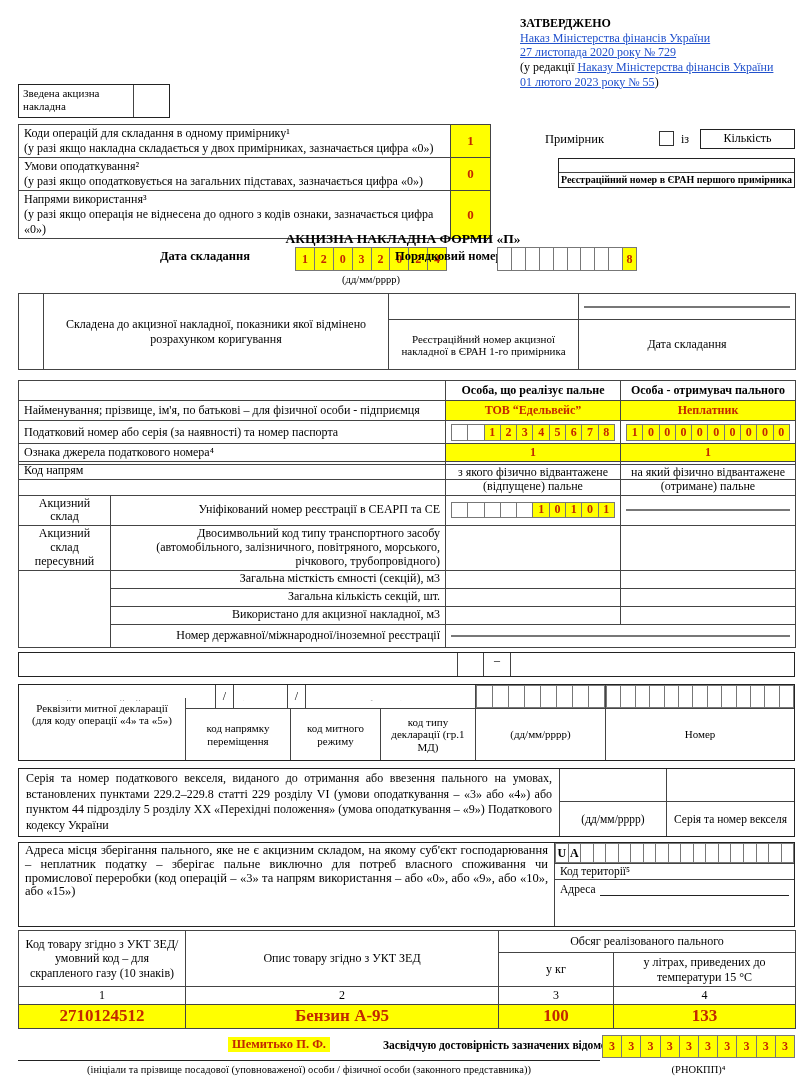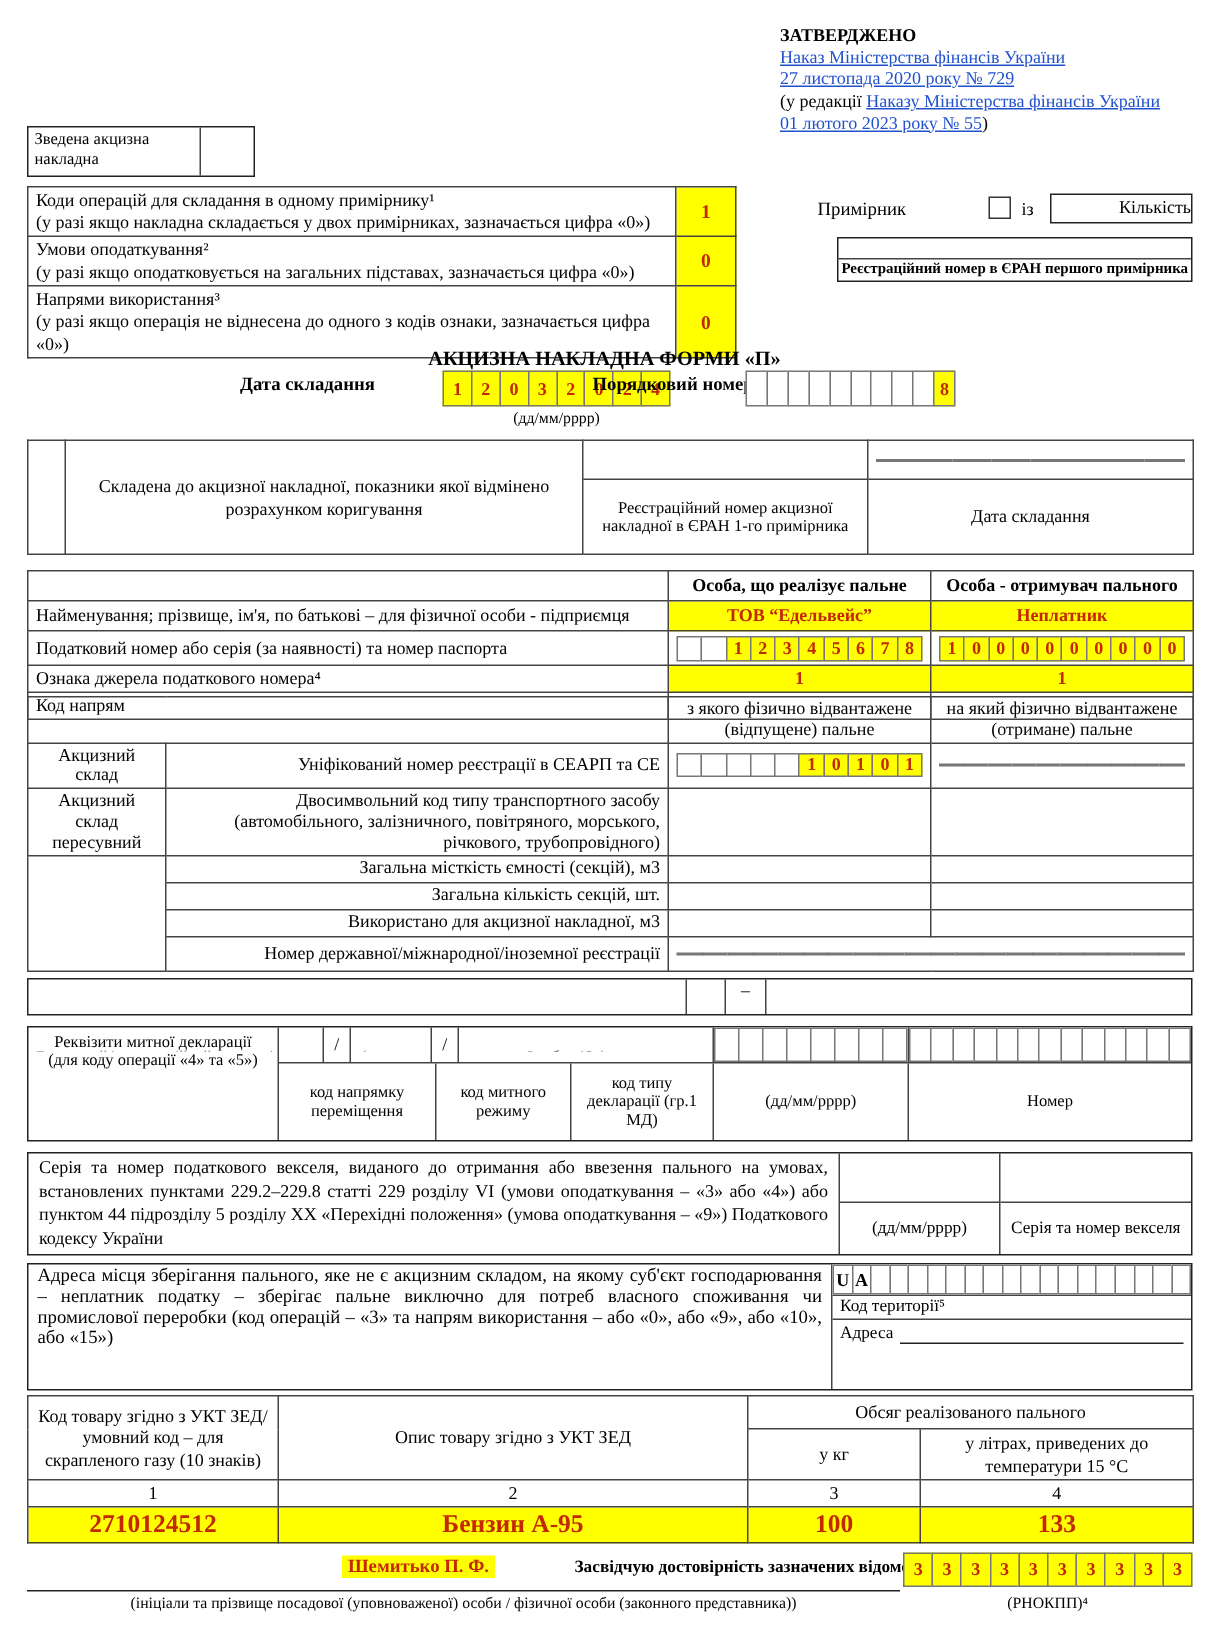--- a/index.html
+++ b/index.html
@@ -31,21 +31,21 @@
   .codes { left:18px; top:124px; }
   .codes td { height:33px; }
   .codes .note { font-size:12px; }
   .codes td.val { width:40px; background:var(--hl); color:var(--val); font-weight:bold; text-align:center; font-size:13px; }
 
   
   .copylab { left:545px; top:132px; font-size:12.5px; }
   .chk { left:659px; top:131px; width:15px; height:15px; border:1px solid #333; }
   .izlab { left:681px; top:132px; font-size:12px; }
   .qty { left:700px; top:129px; width:95px; height:20px; border:1.5px solid var(--bdd);
-         font-size:12px; text-align:right; line-height:17px; }
+         font-size:12px; text-align:center; line-height:17px; }
   .regbox { left:558px; top:158px; width:237px; border:1.5px solid var(--bdd); }
   .regbox .fld { height:14px; border-bottom:1px solid var(--bd); }
   .regbox .lab { font-size:10px; font-weight:bold; text-align:center; white-space:nowrap; padding:1px 0 2px; }
 
   
   .title { left:0; top:231px; width:806px; text-align:center; font-weight:bold; font-size:13.5px; }
   .datelab { left:160px; top:249px; font-size:12.5px; font-weight:bold; }
   .ddmm { left:295px; top:274px; width:152px; text-align:center; font-size:10.5px; }
   .numlab { left:395px; top:249px; font-size:12.5px; font-weight:bold; }
 
@@ -75,21 +75,21 @@
 
   
   .air { left:18px; top:652px; width:777px; height:25px; border:1.5px solid var(--bdd); display:flex; }
   .air .lab { width:438px; font-size:10px; padding:2px 4px; white-space:nowrap; overflow:hidden;margin-top:44px; }
   .air .c1 { width:26px; border-left:1px solid var(--bd); }
   .air .c2 { width:27px; border-left:1px solid var(--bd); text-align:center; font-size:12px; }
   .air .c3 { flex:1; border-left:1px solid var(--bd); }
 
   
   .cust { left:18px; top:684px; width:777px; height:77px; border:1.5px solid var(--bdd); display:flex; }
-  .cust .lab { width:167px; font-size:11px; text-align:center; padding:4px 6px; border-right:1px solid var(--bd); }
+  .cust .lab { width:167px; font-size:11px; text-align:center; padding:4px 6px; border-right:1px solid var(--bd);margin-top:13px; }
   .cust .right { flex:1; display:flex; flex-direction:column; }
   .cust .top { height:24px; display:flex; border-bottom:1px solid var(--bd); }
   .cust .top > span { border-right:1px solid var(--bd); }
   .cust .cc { display:block; }
   .cust .cslash { width:18px; text-align:center; font-size:12px; line-height:22px; }
   .cust .bottom { flex:1; display:flex; }
   .cust .cl { border-right:1px solid var(--bd); font-size:11px; text-align:center;
               display:flex; align-items:center; justify-content:center; padding:2px 4px; line-height:1.15; }
   .cust .top > span:last-child, .cust .bottom > .cl:last-child { border-right:none; }
 

